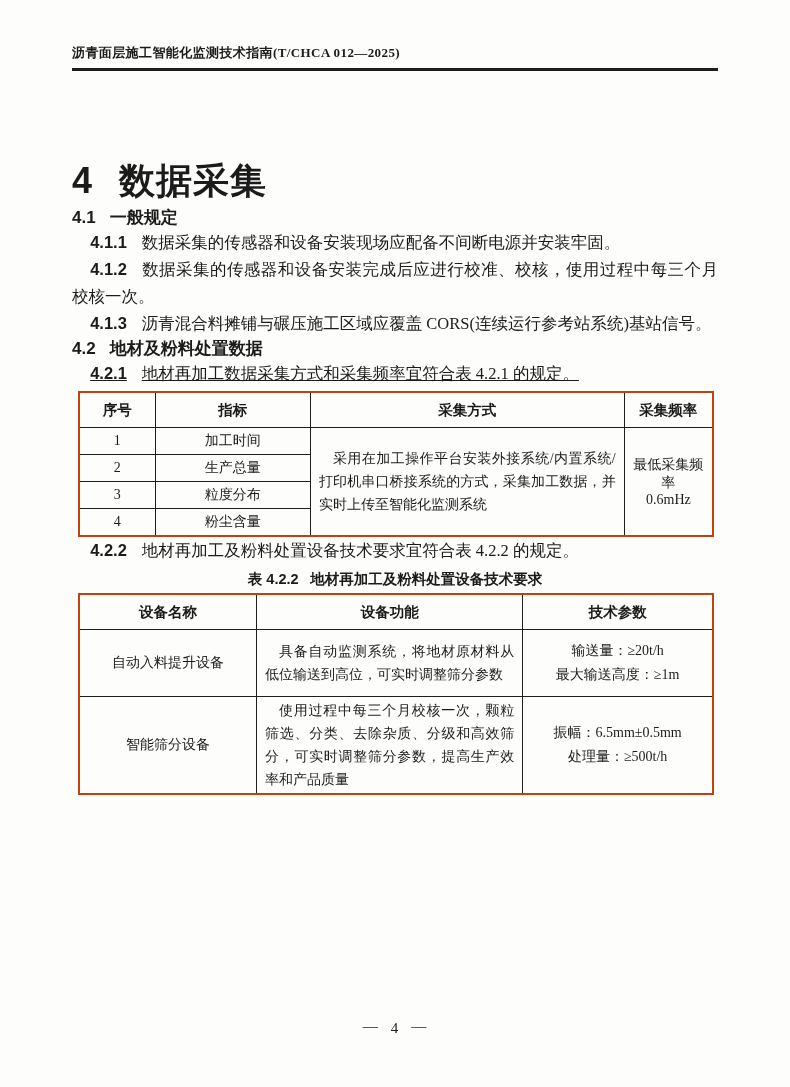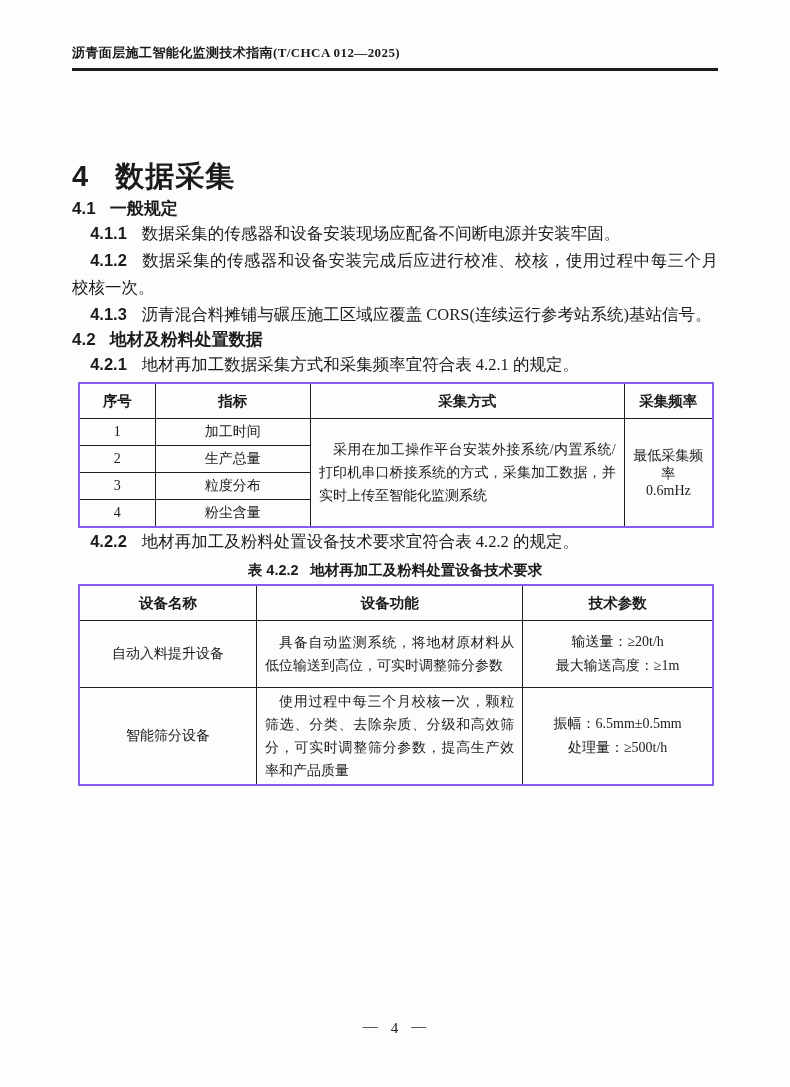--- a/index.html
+++ b/index.html
@@ -22,21 +22,21 @@
     padding-top:44px;
     font-size:13px;
     letter-spacing:.4px;
     font-weight:bold;
     font-family:"Liberation Serif","DejaVu Serif",serif;
   }
   .head-rule { height:3px; background:#1e1e1e; margin-top:6px; }
 
   h1.chapter {
     margin:86px 0 0 0;
-    font-size:29px;
+    font-size:36px;
     font-weight:bold;
     font-family:"Liberation Sans","DejaVu Sans",sans-serif;
     letter-spacing:1px;
   }
   h1.chapter .chap-num { margin-right:26px; }
 
   h2.sect {
     margin:0;
     font-size:17px;
     font-weight:bold;
@@ -54,38 +54,38 @@
     text-align:justify;
   }
   p.clause .num {
     font-weight:bold;
     font-family:"Liberation Sans","DejaVu Sans",sans-serif;
     margin-right:.9em;
   }
   .mt-411 { margin-top:30px; }
   .mt-412 { margin-top:24px; }
   .mt-413 { margin-top:26px; }
-  .mt-421 { margin-top:26px; }
+  .mt-421 { margin-top:26px;text-decoration:underline; }
   .mt-422 { margin-top:30px; }
 
   .tbl-caption {
     margin-top:6px;
     text-align:center;
     font-weight:bold;
     font-size:14.5px;
     font-family:"Liberation Sans","DejaVu Sans",sans-serif;
   }
   .tbl-caption .cap-num { margin-right:.8em; }
 
   table.doc-table {
     margin-top:4px;
     margin-left:6px;
     width:636px;
     border-collapse:collapse;
-    border:2px solid #8b5cf6;
+    border:2px solid #c2410c;
     font-size:14px;
   }
   table.doc-table th, table.doc-table td {
     border:1px solid #1e1e1e;
     padding:2px 8px;
   }
   table.doc-table th {
     font-family:"Liberation Sans","DejaVu Sans",sans-serif;
     font-weight:bold;
     height:30px;

